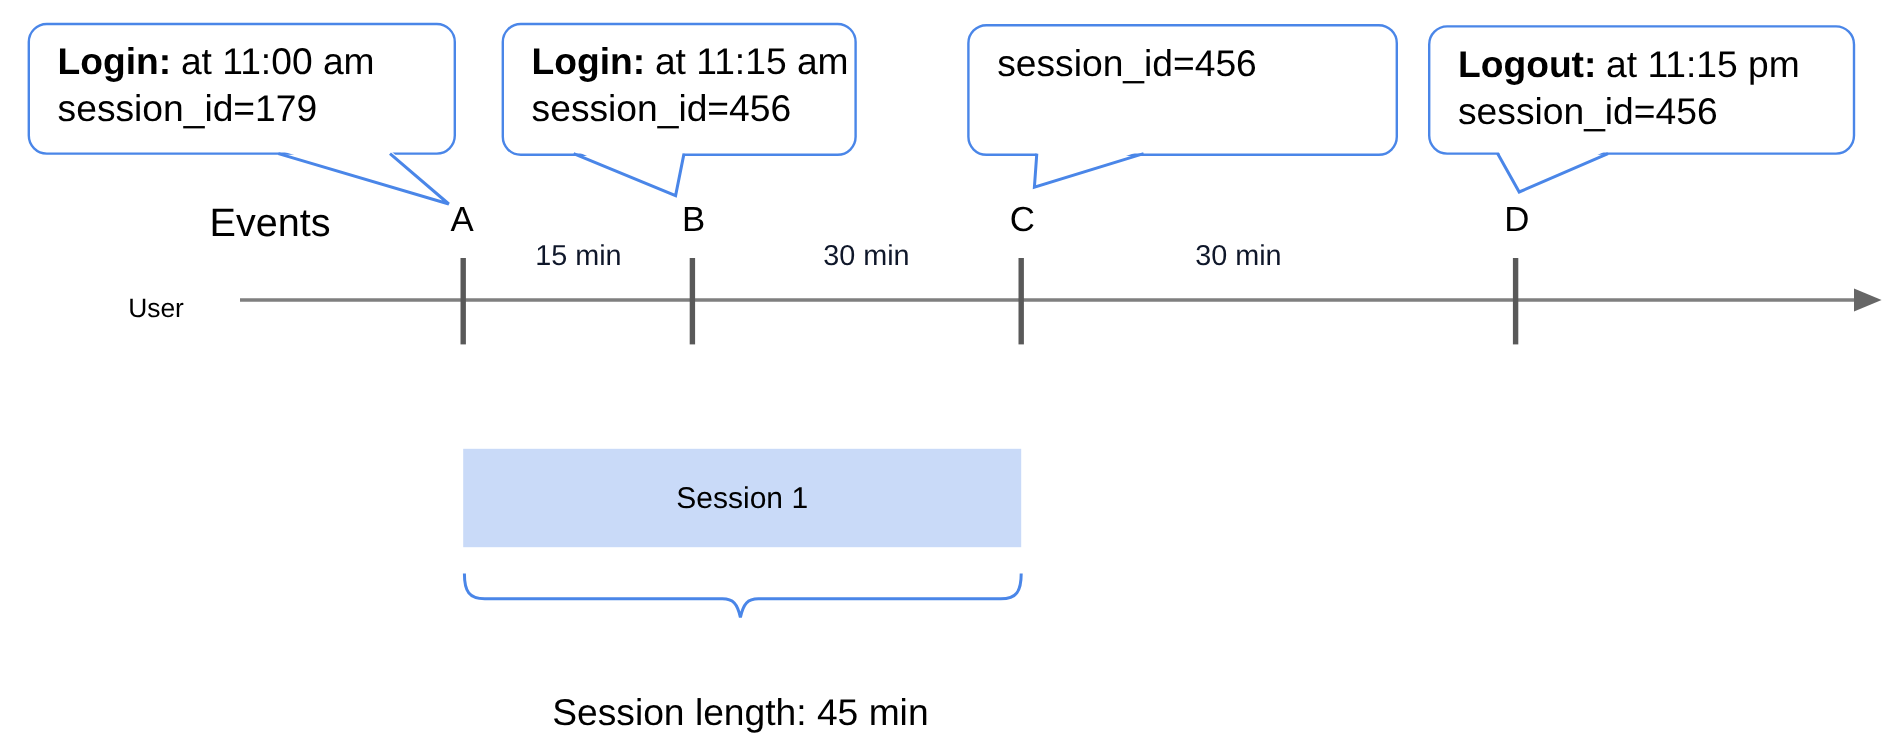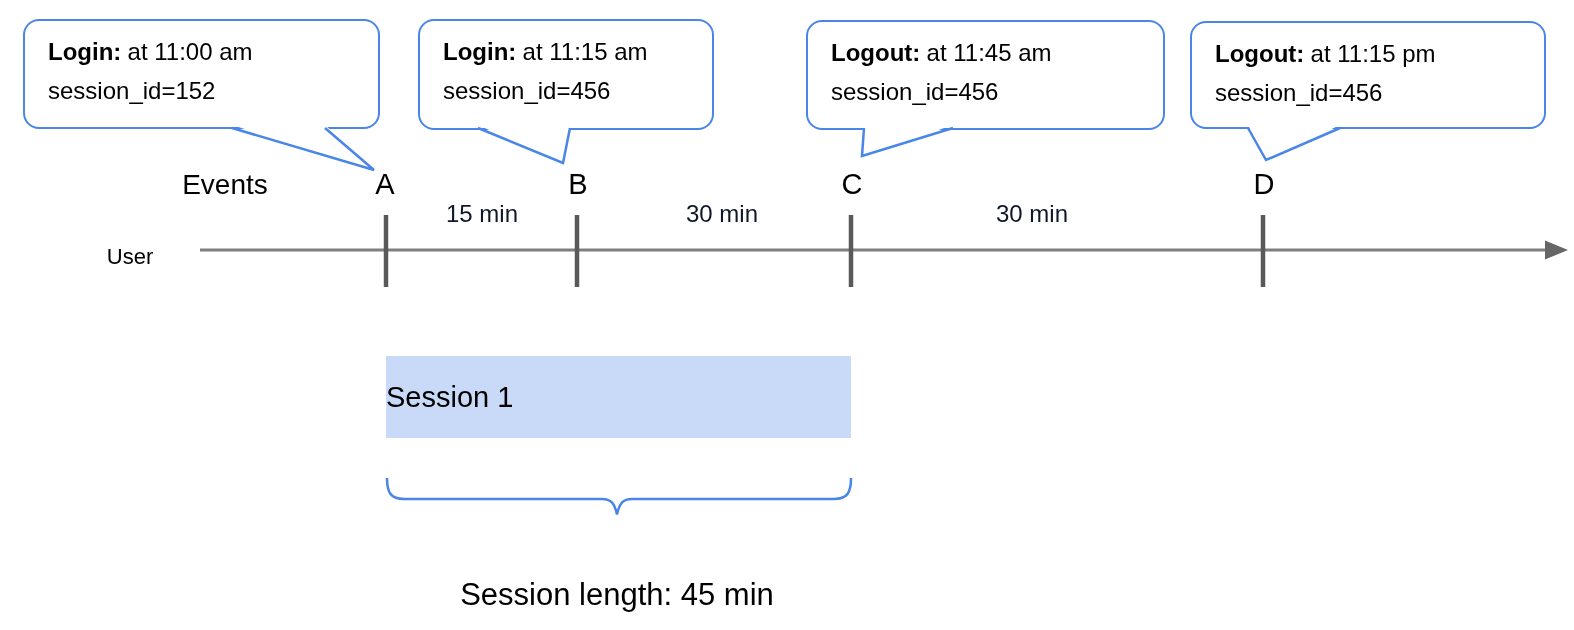--- a/index.html
+++ b/index.html
@@ -11,65 +11,64 @@
     color:#000;
     overflow:hidden;
   }
   .bubble{
     position:absolute;
     background:#fff;
     border:2.5px solid #4a86e8;
     border-radius:16px;
     box-sizing:border-box;
     padding:11px 22px 0 23px;
-    font-size:24px;
+    font-size:31px;
     line-height:39px;
     white-space:nowrap;
   }
   .bubble .evt{font-weight:bold;margin-right:0.26em;}
   .label{
     position:absolute;
     transform:translate(-50%,-50%);
     line-height:1;
     white-space:nowrap;
   }
   .marker{font-size:29px;}
   .interval{font-size:24px;color:#0f172a;}
-  .events-label{font-size:28px;}
+  .events-label{font-size:33px;}
   .user-label{font-size:22px;}
   .session-box{
     position:absolute;
-    left:386px;top:356px;width:465px;height:82px;
+    left:386px;top:374px;width:465px;height:82px;
     background:#c9daf8;
-    display:flex;align-items:center;justify-content:flex-start;
-    font-size:29px;
+    display:flex;align-items:center;justify-content:center;
+    font-size:25px;
   }
   .session-length{font-size:31px;}
   svg.overlay{
     position:absolute;left:0;top:0;
     pointer-events:none;
   }
 </style>
 </head>
 <body>
 
 <div id="stage">
 
   <div class="bubble" style="left:23px;top:19px;width:357px;height:110px;">
     <div><span class="evt">Login:</span><span>at 11:00 am</span></div>
-    <div>session_id=152</div>
+    <div>session_id=179</div>
   </div>
 
   <div class="bubble" style="left:418px;top:19px;width:296px;height:111px;">
     <div><span class="evt">Login:</span><span>at 11:15 am</span></div>
     <div>session_id=456</div>
   </div>
 
   <div class="bubble" style="left:806px;top:20px;width:359px;height:110px;">
-    <div><span class="evt">Logout:</span><span>at 11:45 am</span></div>
     <div>session_id=456</div>
   </div>
 
   <div class="bubble" style="left:1190px;top:21px;width:356px;height:108px;">
     <div><span class="evt">Logout:</span><span>at 11:15 pm</span></div>
     <div>session_id=456</div>
   </div>
 
   <div class="label events-label" style="left:225px;top:185px;">Events</div>
   <div class="label user-label" style="left:130px;top:257px;">User</div>

